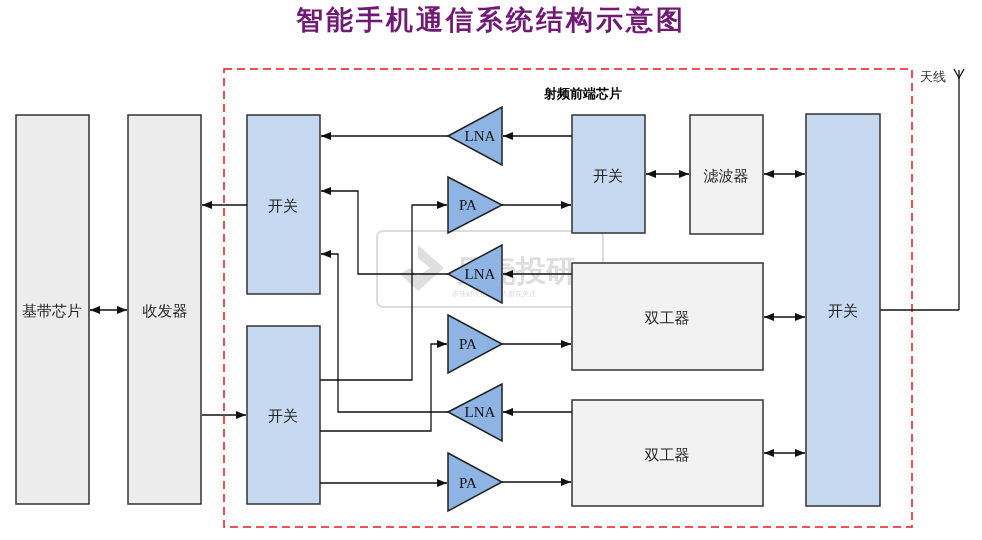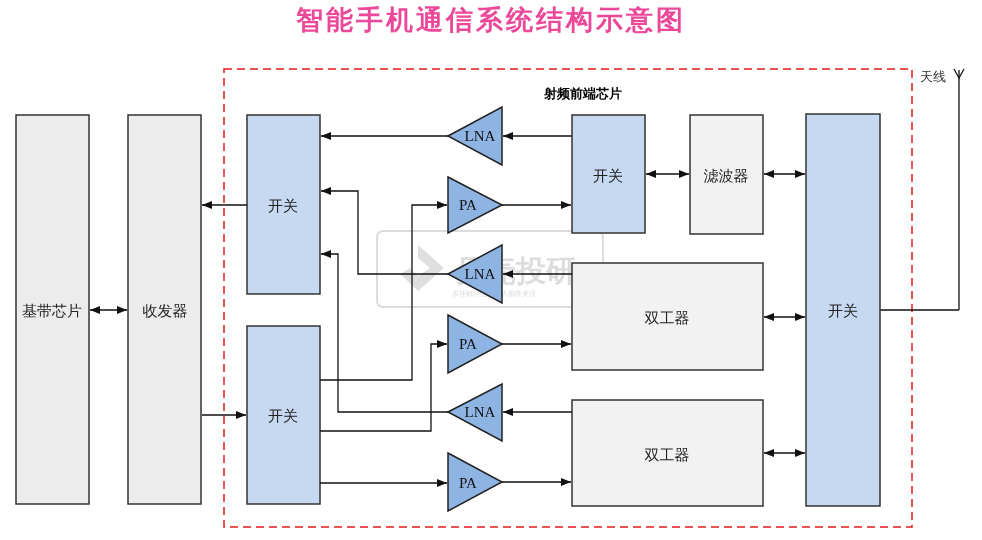--- a/index.html
+++ b/index.html
@@ -1,17 +1,17 @@
 <!DOCTYPE html>
 <html><head>
 <meta charset="utf-8">
 <style>
   html, body { margin: 0; padding: 0; background: #ffffff; }
   body { width: 982px; height: 540px; position: relative; overflow: hidden; font-family: "DejaVu Serif", "Liberation Serif", serif; }
-  #title { position: absolute; left: 0; top: 2px; width: 982px; text-align: center; font-size: 27px; font-weight: bold; letter-spacing: 3px; color: #ec4899; font-family: "DejaVu Serif", serif; }
+  #title { position: absolute; left: 0; top: 2px; width: 982px; text-align: center; font-size: 27px; font-weight: bold; letter-spacing: 3px; color: #701a75; font-family: "DejaVu Serif", serif; }
   svg { position: absolute; left: 0; top: 0; }
   .box-blue { fill: #c6d9f1; stroke: #333; stroke-width: 1.5; }
   .box-gray { fill: #ececec; stroke: #333; stroke-width: 1.5; }
   .box-light { fill: #f2f2f2; stroke: #333; stroke-width: 1.5; }
   .amp { fill: #8eb4e3; stroke: #222; stroke-width: 1.5; }
   .wire { fill: none; stroke: #111; stroke-width: 1.3; }
   .dash { fill: none; stroke: #e31a1c; stroke-width: 1.5; stroke-dasharray: 8 5; }
   .lbl { font-family: "DejaVu Sans", sans-serif; font-size: 15px; fill: #222; }
   .amp-lbl { font-family: "Liberation Serif", serif; font-size: 15px; fill: #111; }
   .rf-lbl { font-family: "DejaVu Sans", sans-serif; font-size: 13px; font-weight: bold; fill: #000; }

